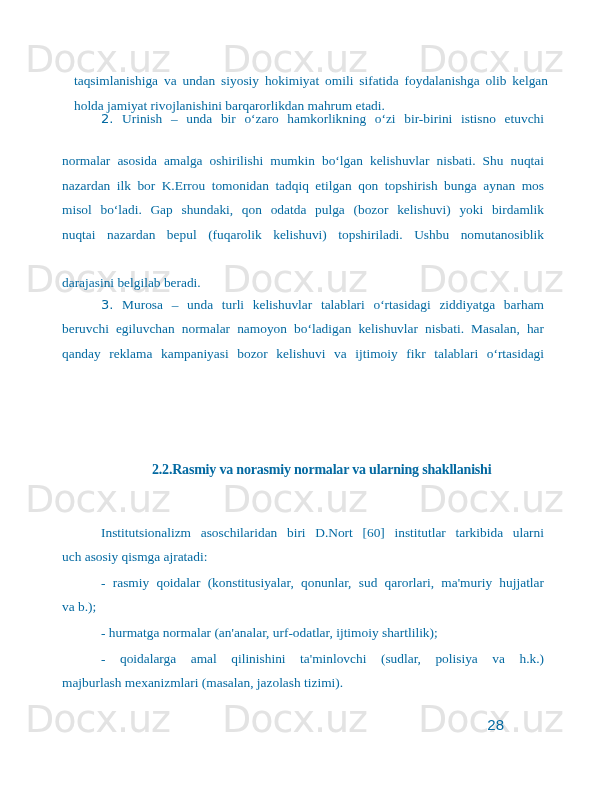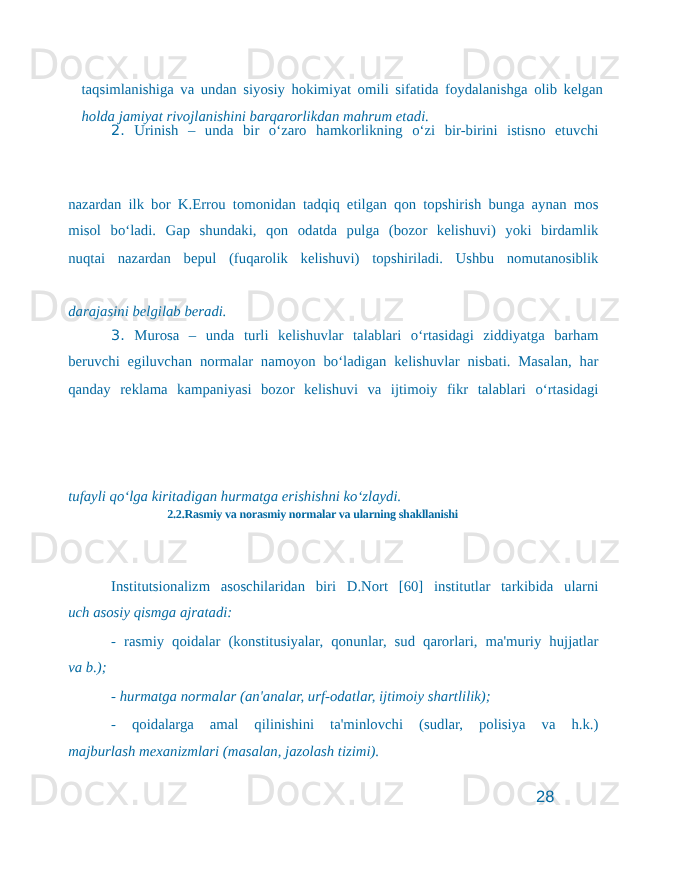--- a/index.html
+++ b/index.html
@@ -13,34 +13,34 @@
     color: #e3e3e3;
     line-height: 1;
     white-space: nowrap;
   }
   .page {
     position: absolute; inset: 0; z-index: 1;
     font-family: "Liberation Serif", serif;
     font-size: 13.4px;
     color: #0369a1;
   }
-  .line { position: absolute; white-space: nowrap; font-style: italic; }
+  .line { position: absolute; white-space: nowrap; }
   .just {
     position: absolute;
     left: 62px;
     width: 482px;
     text-align: justify;
     text-align-last: justify;
   }
   .num { font-family: "DejaVu Sans", sans-serif; font-size: 13px; }
   .heading {
     position: absolute;
     left: 152px; top: 462px;
     font-weight: bold;
-    font-size: 11px;
+    font-size: 14px;
     white-space: nowrap;
     letter-spacing: -0.2px;
   }
   .page-number {
     position: absolute;
     top: 716px; left: 0; width: 504px;
     text-align: right;
     font-family: "Liberation Sans", sans-serif;
     font-size: 15px;
   }
@@ -65,32 +65,32 @@
 
 <div class="page">
 
   <div class="just" style="left:74px;width:474px;top:73px">taqsimlanishiga va undan siyosiy hokimiyat omili sifatida foydalanishga olib kelgan</div>
   <div class="line" style="left:74px;top:98px">holda jamiyat rivojlanishini barqarorlikdan mahrum etadi.</div>
 
   <div class="just" style="left:101px;width:443px;top:111px">
     <span class="num">2.</span>
     <span>Urinish – unda bir o‘zaro hamkorlikning o‘zi bir-birini istisno etuvchi</span>
   </div>
+  <div class="just" style="top:153px">normalar asosida amalga oshirilishi mumkin bo‘lgan kelishuvlar nisbati. Shu nuqtai</div>
   <div class="just" style="top:178px">nazardan ilk bor K.Errou tomonidan tadqiq etilgan qon topshirish bunga aynan mos</div>
   <div class="just" style="top:202px">misol bo‘ladi. Gap shundaki, qon odatda pulga (bozor kelishuvi) yoki birdamlik</div>
   <div class="just" style="top:227px">nuqtai nazardan bepul (fuqarolik kelishuvi) topshiriladi. Ushbu nomutanosiblik</div>
   <div class="line" style="left:62px;top:275px">darajasini belgilab beradi.</div>
 
   <div class="just" style="left:101px;width:443px;top:297px">
     <span class="num">3.</span>
     <span>Murosa – unda turli kelishuvlar talablari o‘rtasidagi ziddiyatga barham</span>
   </div>
   <div class="just" style="top:321px">beruvchi egiluvchan normalar namoyon bo‘ladigan kelishuvlar nisbati. Masalan, har</div>
   <div class="just" style="top:346px">qanday reklama kampaniyasi bozor kelishuvi va ijtimoiy fikr talablari o‘rtasidagi</div>
-  <div class="line" style="left:62px;top:443px">tufayli qo‘lga kiritadigan hurmatga erishishni ko‘zlaydi.</div>
 
   <div class="heading">2.2.Rasmiy va norasmiy normalar va ularning shakllanishi</div>
 
   <div class="just" style="left:101px;width:443px;top:525px">Institutsionalizm asoschilaridan biri D.Nort [60] institutlar tarkibida ularni</div>
   <div class="line" style="left:62px;top:549px">uch asosiy qismga ajratadi:</div>
 
   <div class="just" style="left:101px;width:443px;top:575px">- rasmiy qoidalar (konstitusiyalar, qonunlar, sud qarorlari, ma'muriy hujjatlar</div>
   <div class="line" style="left:62px;top:599px">va b.);</div>
 
   <div class="line" style="left:101px;top:625px">- hurmatga normalar (an'analar, urf-odatlar, ijtimoiy shartlilik);</div>

